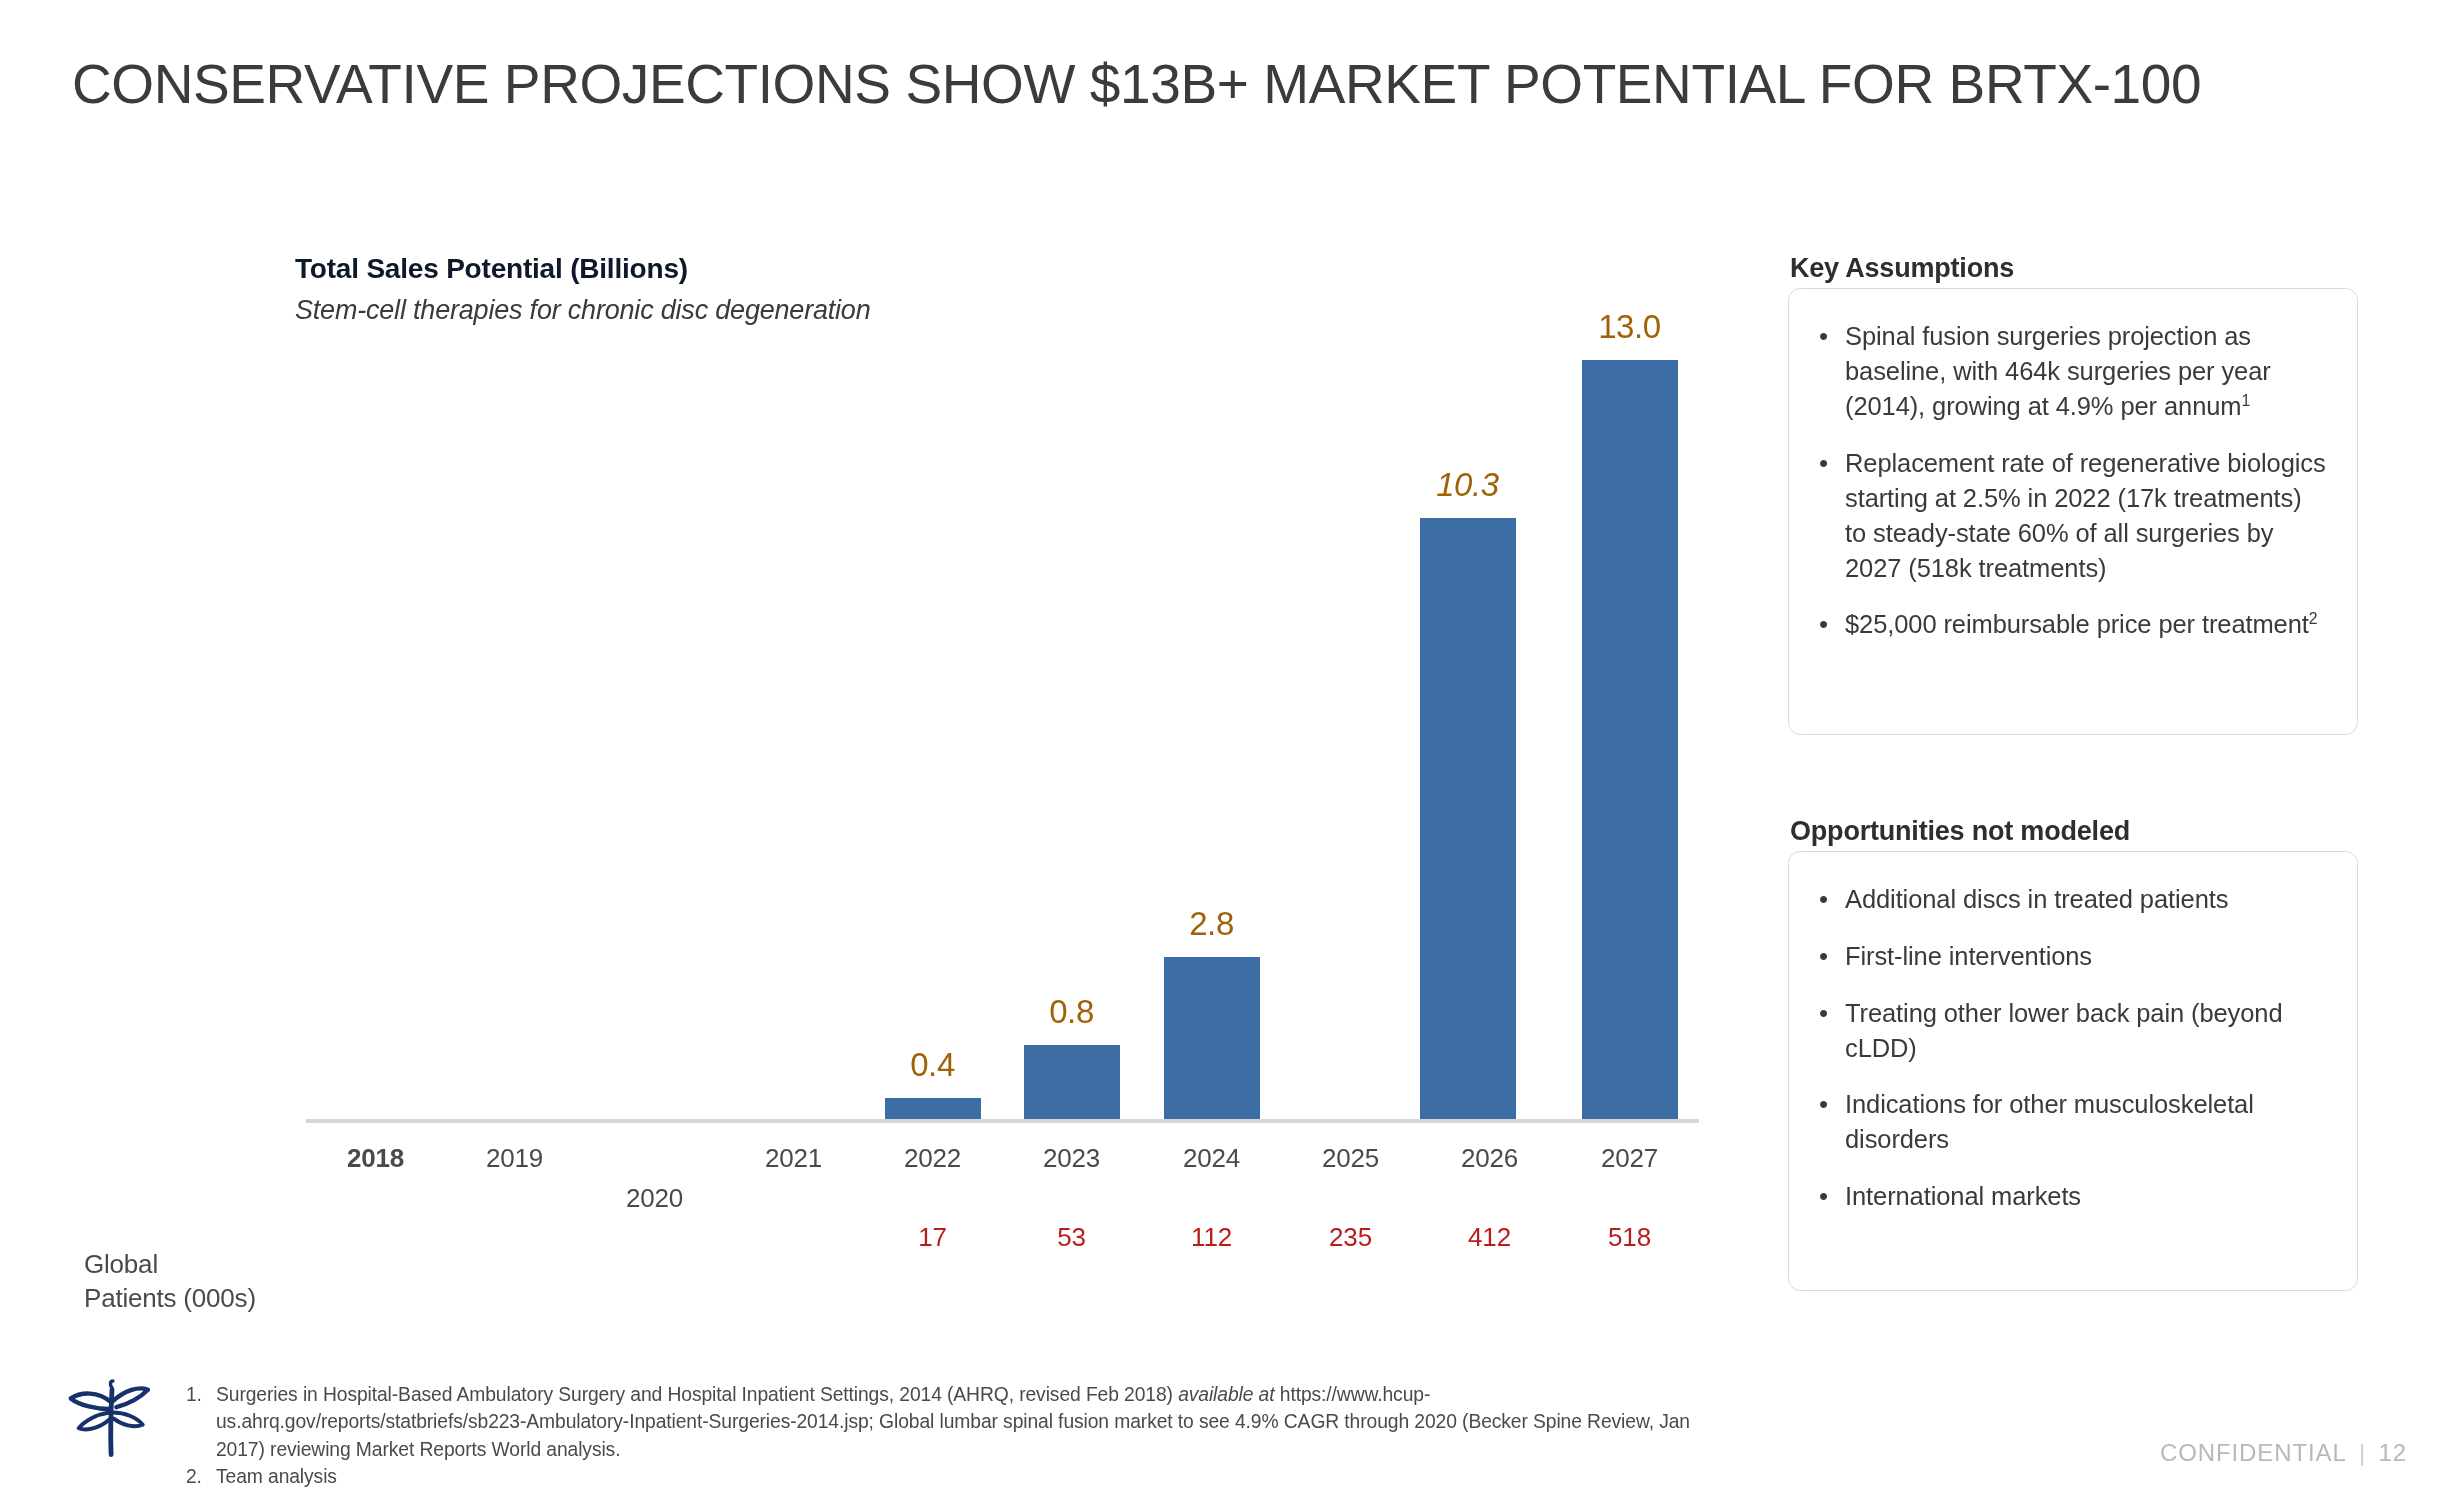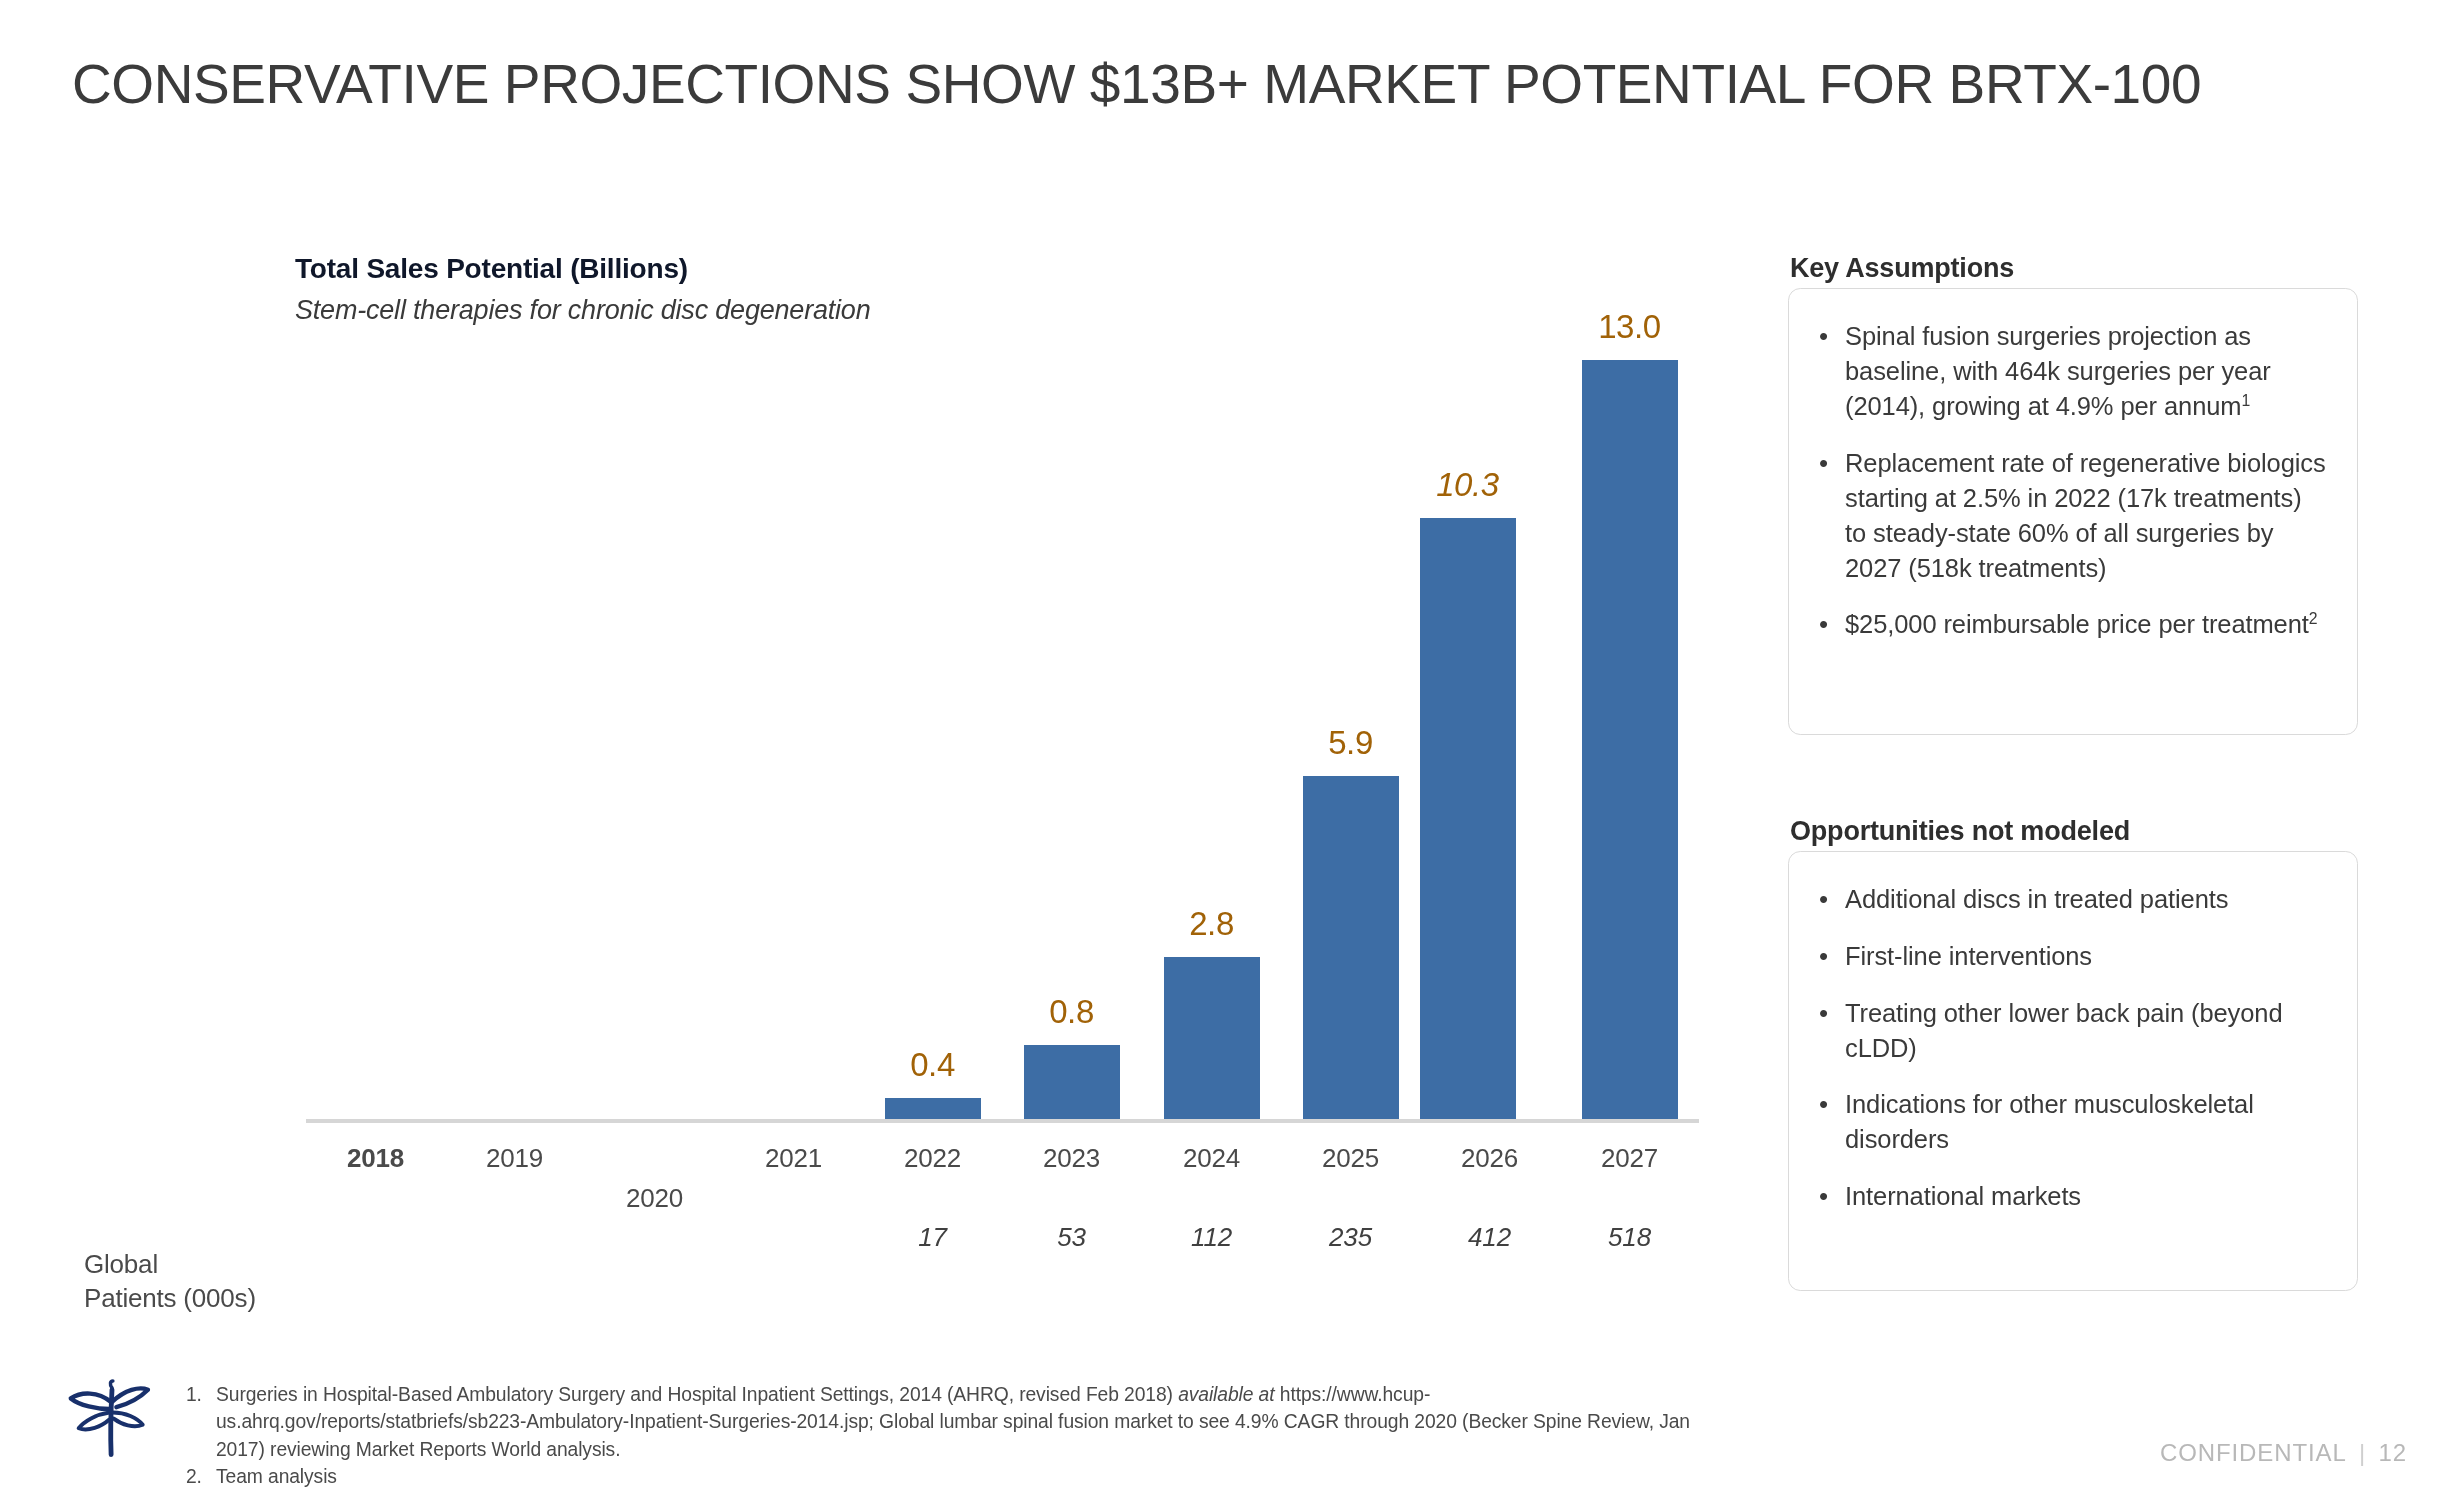--- a/index.html
+++ b/index.html
@@ -124,23 +124,22 @@
     top: 1222px;
     width: 1393px;
     height: 44px;
   }
   .patient-label {
     position: absolute;
     top: 0;
     width: 135px;
     text-align: center;
     font-size: 26px;
-    color: #404040;
-    letter-spacing: -0.2px;
-    font-style: italic;
+    color: #b91c1c;
+    letter-spacing: -0.2px;
   }
   #patients-axis-title {
     position: absolute;
     left: 84px;
     top: 1247px;
     font-size: 26px;
     line-height: 1.32;
     color: #4a4a4a;
     letter-spacing: -0.2px;
   }
@@ -261,24 +260,20 @@
         <div class="bar" style="height: 23.4px; width: 96px; left: 21.6px; background: rgb(61, 109, 165);"></div>
         <div class="bar-value" style="width: 139px; bottom: 37px;">0.4</div>
       </div>
       <div class="bar-slot" style="left: 696px; width: 139px;">
         <div class="bar" style="height: 76px; width: 96px; left: 21.6px; background: rgb(61, 109, 165);"></div>
         <div class="bar-value" style="width: 139px; bottom: 90px;">0.8</div>
       </div>
       <div class="bar-slot" style="left: 836px; width: 139px;">
         <div class="bar" style="height: 164px; width: 96px; left: 21.6px; background: rgb(61, 109, 165);"></div>
         <div class="bar-value" style="width: 139px; bottom: 178px;">2.8</div>
-      </div>
-      <div class="bar-slot" style="left: 975px; width: 139px;">
-        <div class="bar" style="height: 345px; width: 96px; left: 21.6px; background: rgb(61, 109, 165);"></div>
-        <div class="bar-value" style="width: 139px; bottom: 359px;">5.9</div>
       </div>
       <div class="bar-slot" style="left: 1092px; width: 139px; font-style: italic;">
         <div class="bar" style="height: 603px; width: 96px; left: 21.6px; background: rgb(61, 109, 165);"></div>
         <div class="bar-value" style="width: 139px; bottom: 617px;">10.3</div>
       </div>
       <div class="bar-slot" style="left: 1254px; width: 139px;">
         <div class="bar" style="height: 761px; width: 96px; left: 21.6px; background: rgb(61, 109, 165);"></div>
         <div class="bar-value" style="width: 139px; bottom: 775px;">13.0</div>
       </div>
     </div>

